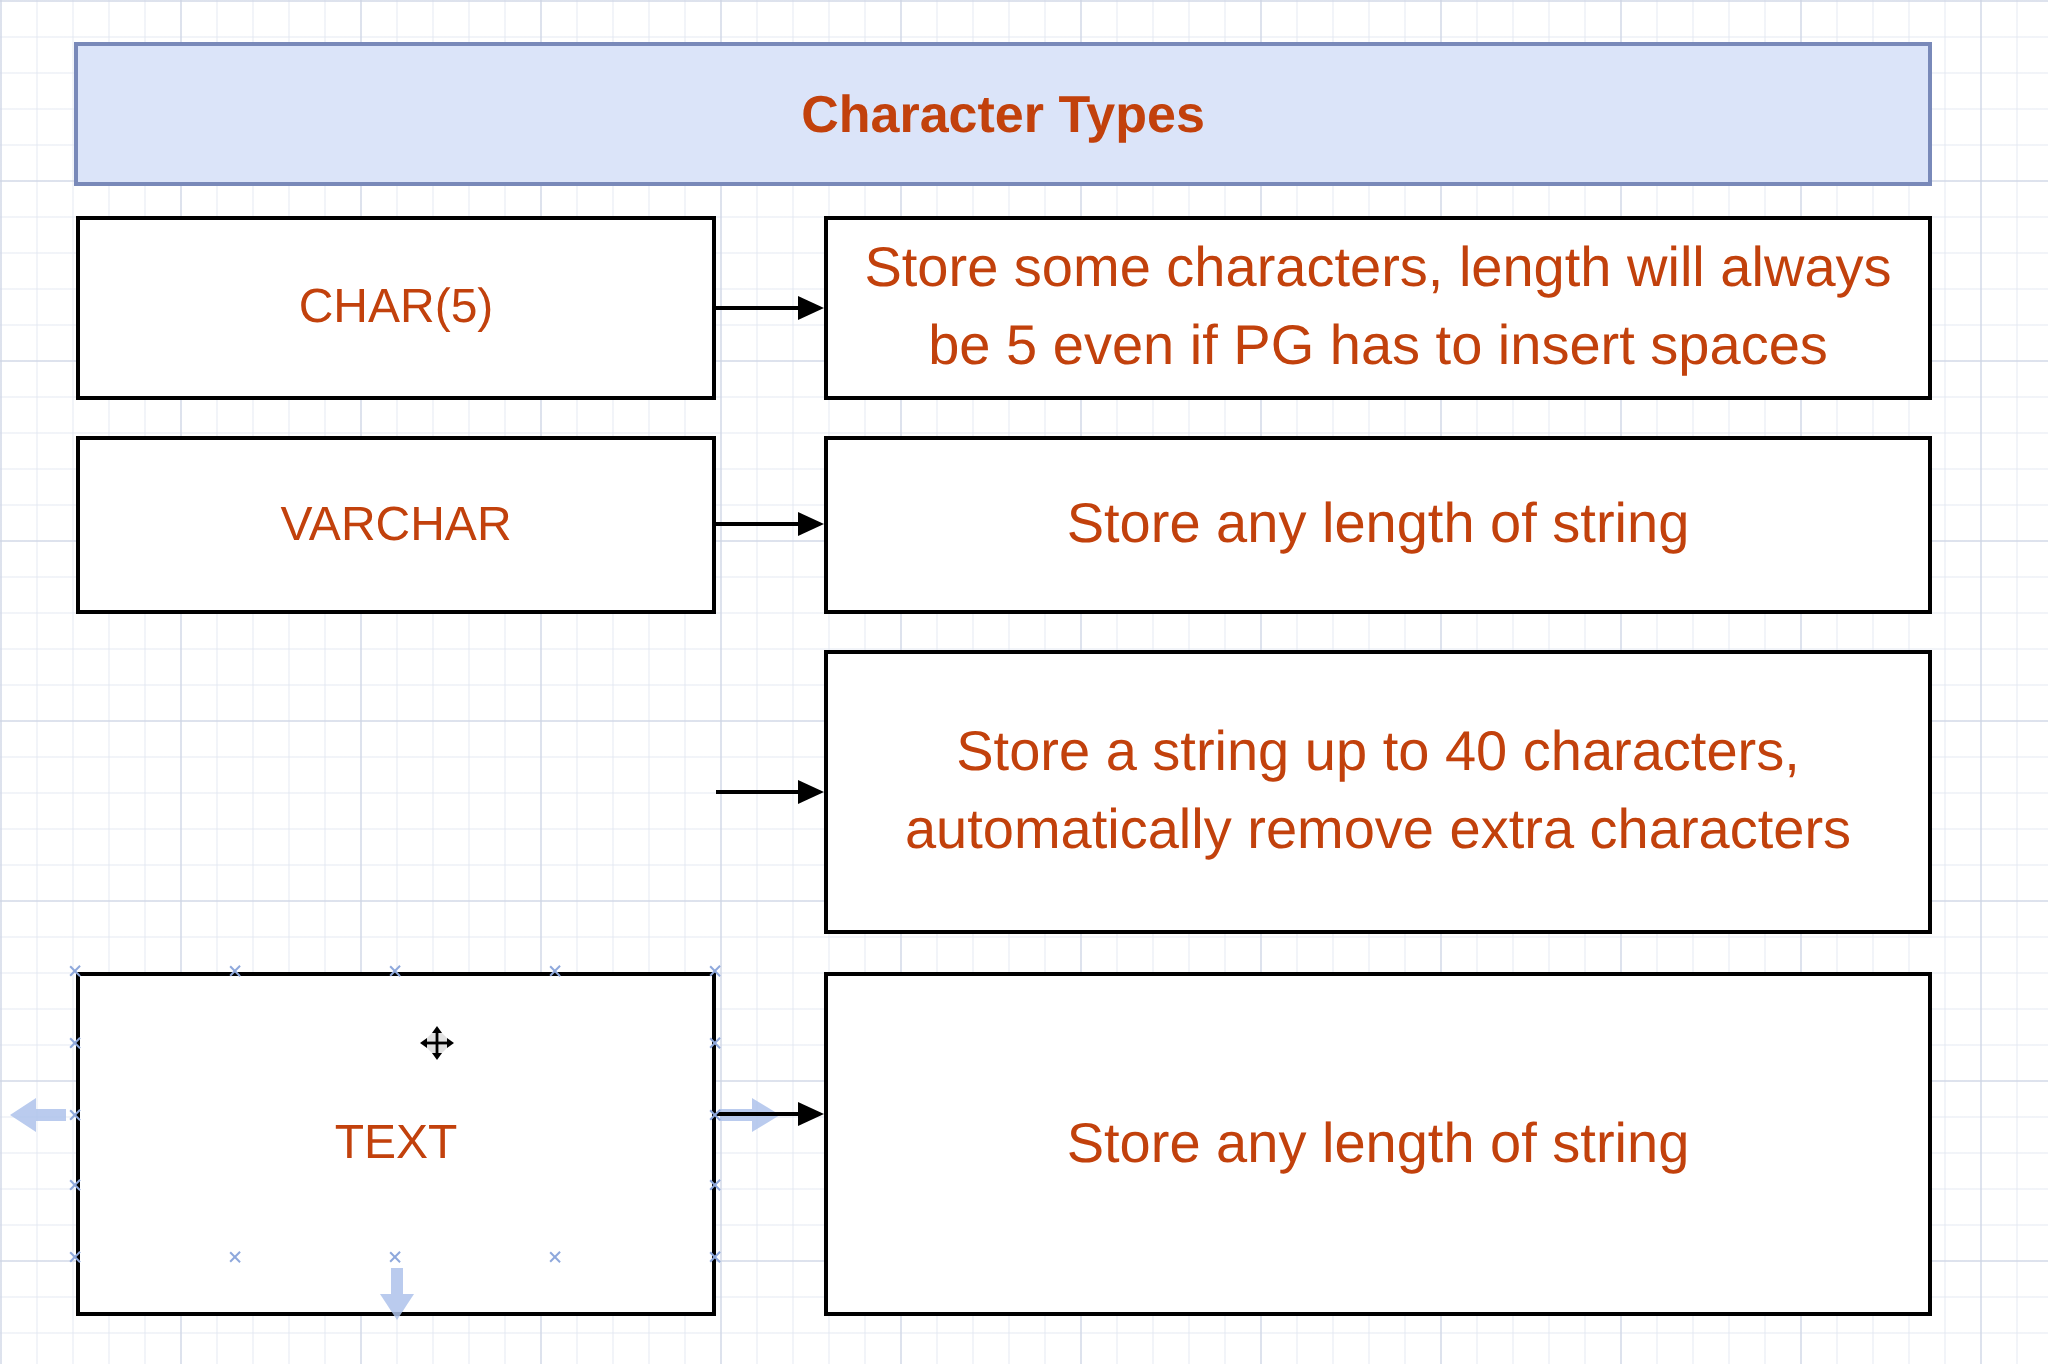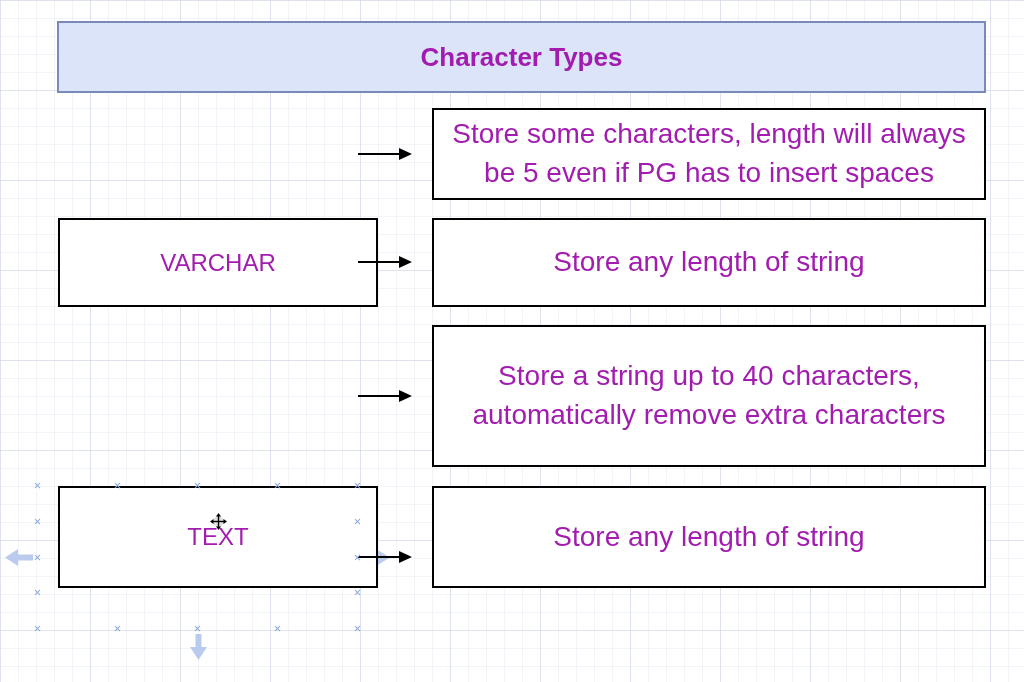--- a/index.html
+++ b/index.html
@@ -13,59 +13,62 @@
     background-image:
       linear-gradient(rgba(205,212,228,.55) 1px, transparent 1px),
       linear-gradient(90deg, rgba(205,212,228,.55) 1px, transparent 1px),
       linear-gradient(rgba(226,231,241,.45) 1px, transparent 1px),
       linear-gradient(90deg, rgba(226,231,241,.45) 1px, transparent 1px);
     background-size:90px 90px,90px 90px,18px 18px,18px 18px;
   }
   .shape{
     position:absolute;box-sizing:border-box;
     display:flex;align-items:center;justify-content:center;
-    text-align:center;color:#a21caf;margin-left:20px;
+    text-align:center;color:#c2410c;
   }
   .title-box{
     left:37px;top:21px;width:929px;height:72px;
     background:#dbe4f9;border:2px solid #7989b9;
     font-size:26px;font-weight:bold;
   }
   .type-box{
     left:38px;width:320px;
     background:#ffffff;border:2px solid #000000;
     font-size:24px;
   }
   .desc-box{
     left:412px;width:554px;
     background:#ffffff;border:2px solid #000000;
     font-size:28px;line-height:1.38;padding:0 12px;
   }
   .r1{top:108px;height:92px;}
   .r2{top:218px;height:89px;text-align:center;}
   .r3{top:325px;height:142px;}
-  .r4{top:486px;height:102px;}
+  .r4{top:486px;height:172px;}
   .connector{position:absolute;left:356px;width:58px;height:18px;}
   .c1{top:145px;} .c2{top:253px;} .c3{top:387px;} .c4{top:548px;}
   .dir-arrow{position:absolute;opacity:.85;}
   .move-handle{position:absolute;left:210px;top:513px;width:17px;height:17px;}
   .cp{position:absolute;width:7px;height:7px;margin-left:-4px;margin-top:-4px;pointer-events:none;}
   .cp::before,.cp::after{content:"";position:absolute;left:3px;top:0;width:1.4px;height:7px;background:#8ea8dc;}
   .cp::before{transform:rotate(45deg);}
   .cp::after{transform:rotate(-45deg);}
 </style>
 </head>
 <body>
 
 <div class="canvas">
 
   <div class="shape title-box">
     <span id="title-text">Character Types</span>
   </div>
 
+  <div class="shape type-box r1">
+    <span>CHAR(5)</span>
+  </div>
   <svg class="connector c1" viewBox="0 0 58 18">
     <line x1="2" y1="9" x2="44" y2="9" stroke="#000" stroke-width="2"></line>
     <polygon points="43,3 56,9 43,15" fill="#000"></polygon>
   </svg>
   <div class="shape desc-box r1">
     <span>Store some characters, length will always be 5 even if PG has to insert spaces</span>
   </div>
 
   <div class="shape type-box r2">
     <span>VARCHAR</span>

